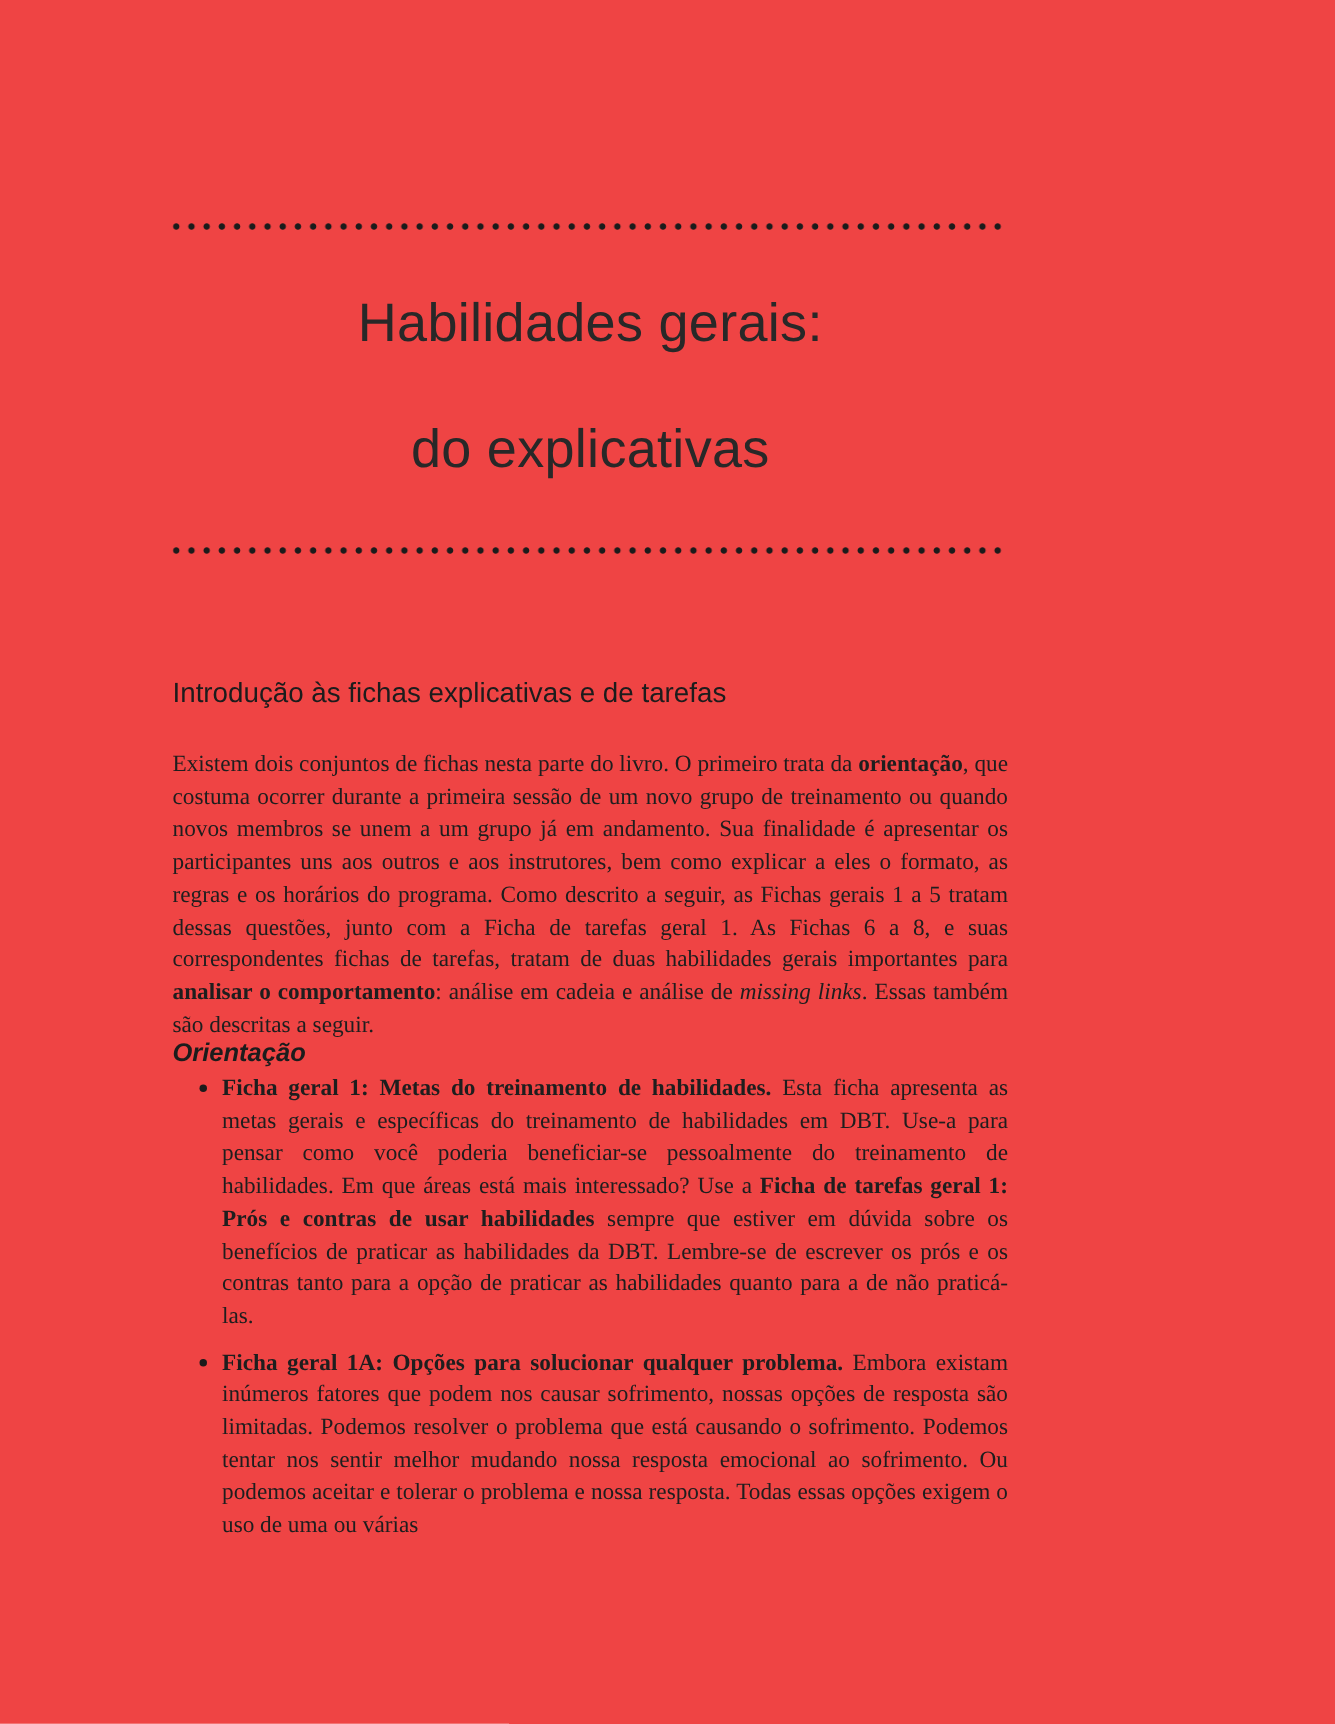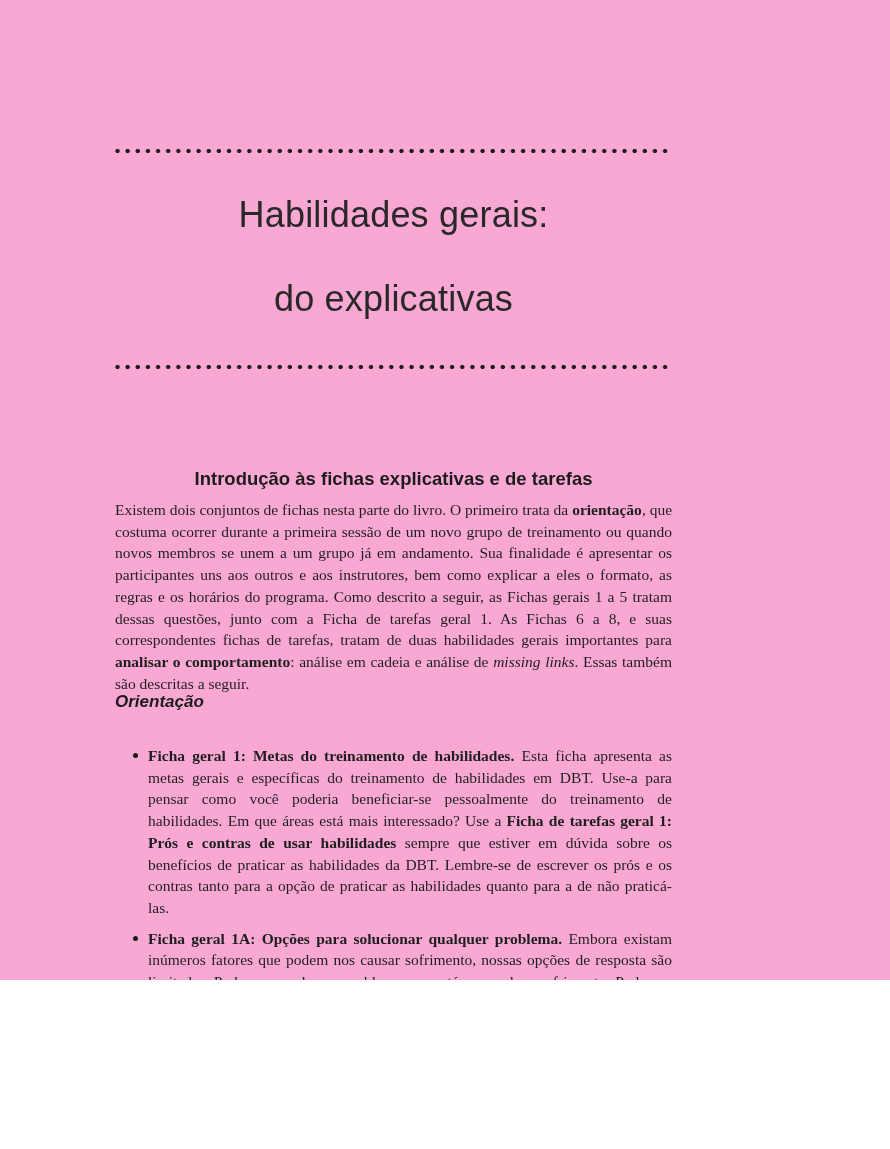--- a/index.html
+++ b/index.html
@@ -4,22 +4,22 @@
 <style>
   html, body { margin: 0; padding: 0; }
   body {
     width: 890px; height: 1149px;
     background: #ffffff;
     font-family: "Liberation Serif", serif;
     color: #1e1e1e;
   }
   .page {
     position: relative;
-    width: 890px; height: 980px;
-    background: #f9a8d4;
+    width: 890px; height: 1149px;
+    background: #ef4444;
     overflow: hidden;
   }
   
   .dotted-rule {
     position: absolute;
     left: 115px; width: 557px; height: 6px;
     background-image: radial-gradient(circle at 2.5px 3px, #1b1b1b 1.85px, transparent 2.4px);
     background-size: 10.15px 6px;
     background-repeat: repeat-x;
   }
@@ -33,26 +33,25 @@
     font-weight: 400;
     font-size: 36px;
     line-height: 42px;
     text-align: center;
     color: #282828;
     letter-spacing: 0.2px;
   }
   
   .section-heading {
     position: absolute;
-    left: 115px; width: 557px; top: 467px;
+    left: 115px; width: 557px; top: 450px;
     font-family: "Liberation Sans", sans-serif;
-    font-weight: 700;
+    font-weight: 400;
     font-size: 18.5px;
     line-height: 23px;
-    text-align: center;
     color: #1c1c1c;
   }
   
   .intro-paragraph {
     position: absolute;
     left: 115px; width: 557px; top: 499px;
     font-size: 15.5px;
     line-height: 21.7px;
     text-align: justify;
   }
@@ -63,21 +62,21 @@
     font-family: "Liberation Sans", sans-serif;
     font-weight: 700;
     font-style: italic;
     font-size: 17px;
     line-height: 20px;
     color: #1c1c1c;
   }
   
   .bullet-list {
     position: absolute;
-    left: 115px; width: 557px; top: 745px;
+    left: 115px; width: 557px; top: 715px;
     margin: 0; padding: 0;
     list-style: none;
     font-size: 15.5px;
     line-height: 21.7px;
   }
   .bullet-list li {
     position: relative;
     padding-left: 33px;
     text-align: justify;
     margin-bottom: 9px;

